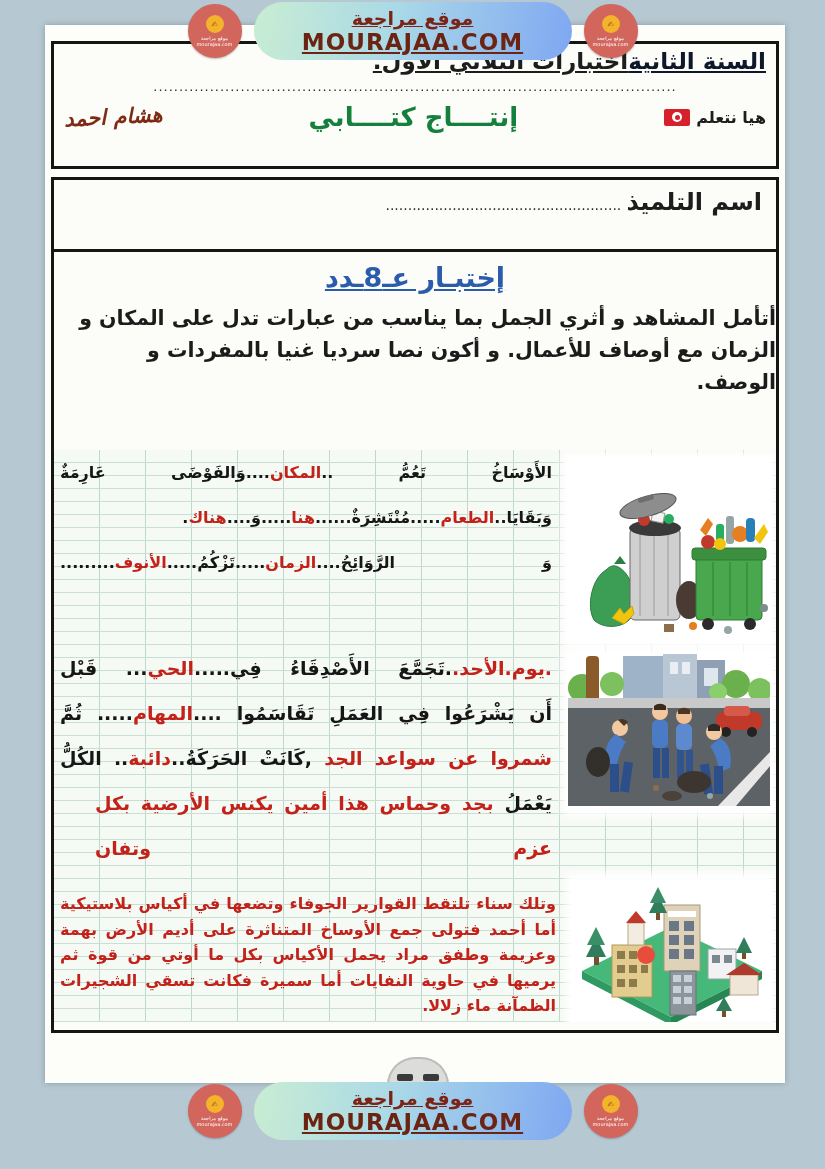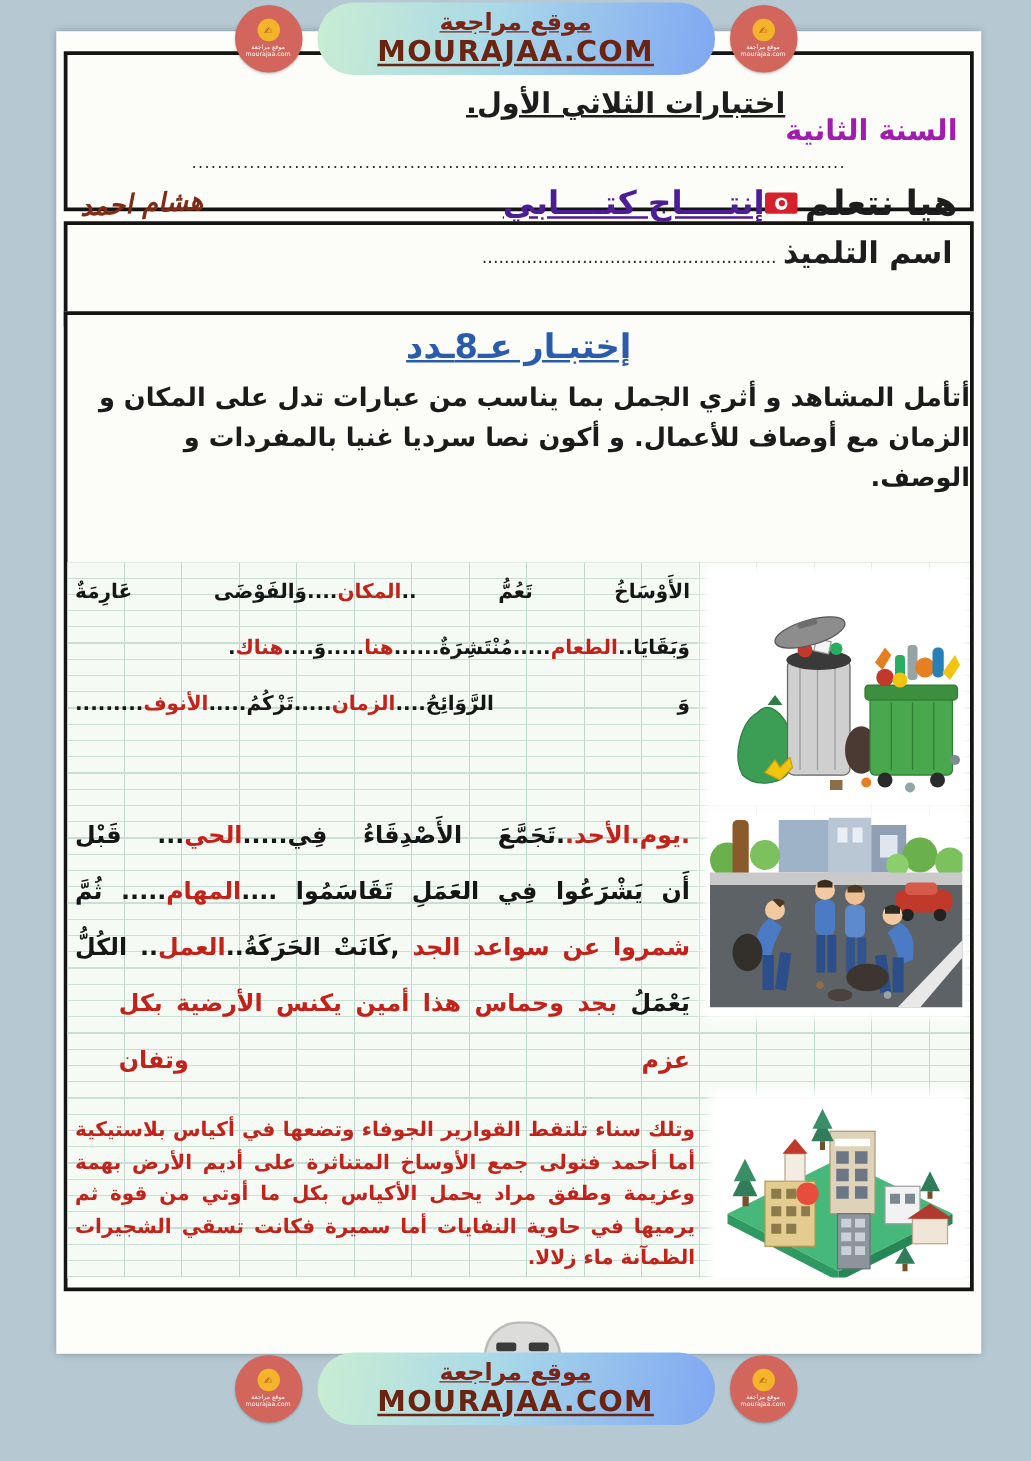--- a/index.html
+++ b/index.html
@@ -26,29 +26,29 @@
   .logo-dot{width:18px;height:18px;border-radius:50%;background:#f3b32b;display:flex;align-items:center;justify-content:center;font-size:8px;color:#b05a10;}
   .logo-txt{color:#fff;font-size:5px;line-height:6px;text-align:center;margin-top:2px;}
   
   .page{
     position:absolute;left:45px;top:25px;width:740px;height:1058px;
     background:#fdfdfa;z-index:1;box-shadow:0 0 6px rgba(0,0,0,.25);
   }
   .box{position:absolute;left:6px;right:6px;border:3px solid #151515;background:#fcfcf9;}
   .header-box{top:16px;height:128px;padding:4px 10px;box-sizing:border-box;}
   .hrow{display:flex;direction:rtl;align-items:center;}
-  .grade{font-size:23px;font-weight:bold;color:#a21caf;white-space:nowrap;margin-top:44px;}
+  .grade{font-size:23px;font-weight:bold;color:#0f172a;text-decoration:underline;white-space:nowrap;}
   .series{flex:1;font-size:23px;font-weight:bold;color:#1d1d1d;text-decoration:underline;}
   .dotline{white-space:nowrap;overflow:hidden;text-align:center;color:#2a2a2a;font-size:13px;letter-spacing:1px;line-height:18px;margin-top:4px;}
   .hrow2{margin-top:6px;}
-  .letslearn{font-size:28px;font-weight:bold;color:#1d1d1d;white-space:nowrap;display:flex;align-items:center;gap:6px;}
+  .letslearn{font-size:16px;font-weight:bold;color:#1d1d1d;white-space:nowrap;display:flex;align-items:center;gap:6px;}
   .flag{width:26px;height:17px;background:#d6212c;border-radius:2px;position:relative;display:inline-block;}
   .flag:after{content:"";position:absolute;left:8px;top:3.5px;width:10px;height:10px;background:#fff;border-radius:50%;}
   .flag:before{content:"";position:absolute;left:11px;top:6px;width:5px;height:5px;background:#d6212c;border-radius:50%;z-index:1;}
-  .subject{flex:1;font-size:26px;font-weight:bold;color:#4c1d95;text-decoration:underline;}
+  .subject{flex:1;text-align:center;font-size:26px;font-weight:bold;color:#15803d;}
   .signature{font-size:21px;font-weight:bold;color:#7e2a15;transform:rotate(-3deg);white-space:nowrap;font-style:italic;}
   .name-box{top:152px;height:84px;direction:rtl;padding:8px 14px;box-sizing:border-box;}
   .name-label{font-size:24px;font-weight:bold;color:#1d1d1d;}
   .name-dots{font-size:14px;color:#2a2a2a;letter-spacing:1px;}
   .content-box{top:224px;height:784px;box-sizing:border-box;}
   .exam-title{text-align:center;margin-top:10px;font-size:27px;font-weight:bold;color:#2b5cab;text-decoration:underline;}
   .instruction{direction:rtl;margin:10px 0 0 14px;font-size:20.5px;font-weight:bold;color:#1b1b1b;line-height:1.55;text-align:right;}
   
   .grid-area{
     position:absolute;left:0;right:0;top:198px;height:572px;
@@ -239,21 +239,21 @@
 
             <ellipse cx="126" cy="128" rx="17" ry="11" fill="#3d352f"></ellipse>
             <ellipse cx="104" cy="142" rx="10" ry="5" fill="#4a423b"></ellipse>
             <circle cx="88" cy="134" r="3" fill="#8d6e4b"></circle>
             <circle cx="142" cy="142" r="3" fill="#95a5a6"></circle>
           </svg>
         </div>
         <div class="txt b2">
           <div class="gline"><span class="seg-r">.يوم.الأحد.</span><span class="seg-k">.تَجَمَّعَ الأَصْدِقَاءُ فِي.....</span><span class="seg-r">الحي</span><span class="seg-k">... قَبْل</span></div>
           <div class="gline"><span class="seg-k">أَن يَشْرَعُوا فِي العَمَلِ تَقَاسَمُوا ....</span><span class="seg-r">المهام</span><span class="seg-k">..... ثُمَّ</span></div>
-          <div class="gline"><span class="seg-r">شمروا عن سواعد الجد</span><span class="seg-k"> ,كَانَتْ الحَرَكَةُ..</span><span class="seg-r">العمل</span><span class="seg-k">.. الكُلُّ</span></div>
+          <div class="gline"><span class="seg-r">شمروا عن سواعد الجد</span><span class="seg-k"> ,كَانَتْ الحَرَكَةُ..</span><span class="seg-r">دائبة</span><span class="seg-k">.. الكُلُّ</span></div>
           <div class="gline big"><span class="seg-k">يَعْمَلُ </span><span class="seg-r">بجد وحماس هذا أمين يكنس الأرضية بكل عزم وتفان</span></div>
         </div>
       </div>
 
       <div class="row">
         <div class="illus-wrap">
           <svg width="198" height="148" viewBox="0 0 198 148">
             <rect width="198" height="148" fill="#ffffff"></rect>
 
             <polygon points="99,48 190,92 99,138 10,92" fill="#45b87a"></polygon>

